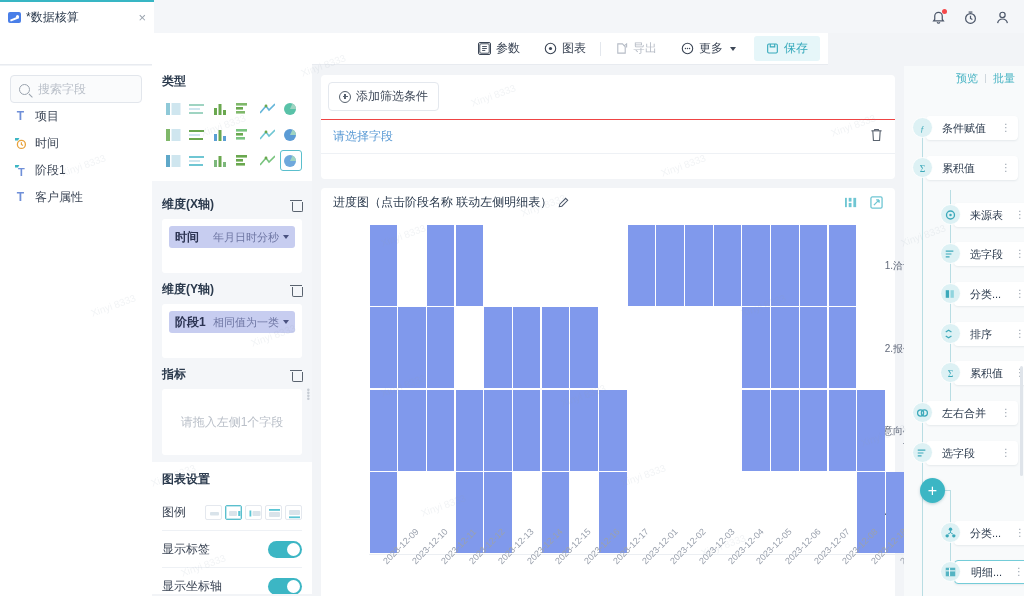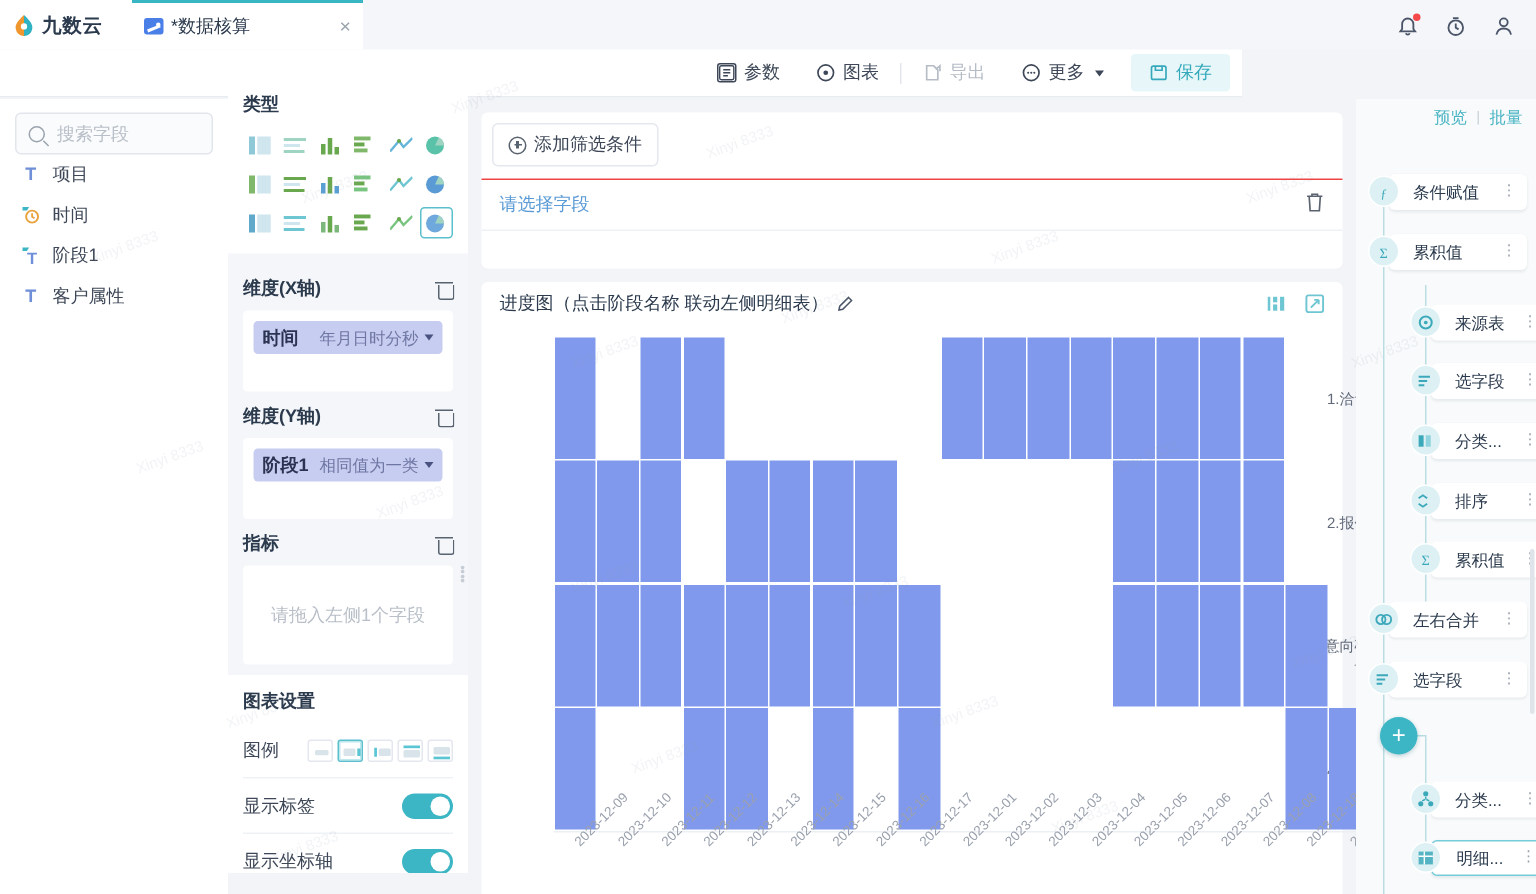--- a/index.html
+++ b/index.html
@@ -60,21 +60,21 @@
   .mag { width:11px; height:11px; border:1.4px solid #9aa3ae; border-radius:50%; position:relative;
          flex:none; }
   .mag:after { content:""; position:absolute; right:-4px; bottom:-3px; width:5px; height:1.4px;
                background:#9aa3ae; transform:rotate(45deg); }
   .field { display:flex; align-items:center; gap:8px; height:27px; padding:0 14px; font-size:12px;
            color:#3d4757; cursor:pointer; }
   .f-ic { width:13px; height:13px; flex:none; position:relative; }
   .ft { color:#6f8fd8; font-size:12px; font-weight:bold; line-height:13px; text-align:center; }
 
   
-  .configpanel { position:absolute; left:152px; top:52px; width:160px; height:530px;
+  .configpanel { position:absolute; left:152px; top:64px; width:160px; height:530px;
                  background:#f4f6f9; overflow:hidden; }
   .cfg-sec { background:#fff; margin:0 0 7px 0; padding:9px 10px 10px 10px; }
   .cfg-title { font-size:12px; font-weight:bold; color:#2b3a4d; margin-bottom:8px; }
   .typegrid { display:grid; grid-template-columns:repeat(6,1fr); gap:5px 1px; }
   .type-cell { height:21px; display:flex; align-items:center; justify-content:center;
                border-radius:3px; cursor:pointer; }
   .type-cell.sel { border:1px solid #5bbfcd; }
   .ti { width:15px; height:14px; position:relative; display:block; }
 
   .cfg-head { display:flex; align-items:center; justify-content:space-between;
@@ -165,30 +165,20 @@
                  background:#dfe4ea; border-radius:2px; }
   .wm { position:absolute; color:rgba(150,160,175,.13); font-size:10px; transform:rotate(-20deg);
         pointer-events:none; user-select:none; font-family:"Liberation Sans",sans-serif; }
 </style>
 </head>
 <body>
 
 <div id="app">
 
   <div class="topbar">
-    <div class="logo">
-      <span class="logo-mark">
-        <svg width="16" height="16" viewBox="0 0 16 16">
-          <path d="M8 1 C4 5 2 7 2.5 10.2 A5.5 5.5 0 0 0 8 15 Z" fill="#f0962e"></path>
-          <path d="M8 1 C12 5 14 7 13.5 10.2 A5.5 5.5 0 0 1 8 15 Z" fill="#2fb3c4"></path>
-          <circle cx="8" cy="8.6" r="2.1" fill="#fff"></circle>
-        </svg>
-      </span>
-      <span class="logo-text">九数云</span>
-    </div>
     <div class="tab">
       <span class="tab-ic"></span>
       <span class="tab-label">*数据核算</span>
       <span class="tab-close">×</span>
     </div>
     <div class="topbar-right">
       <span class="tb-ic">
         <svg width="15" height="15" viewBox="0 0 16 16" fill="none" stroke="#4a5568" stroke-width="1.3">
           <path d="M4 6.5a4 4 0 018 0V10l1.2 1.6H2.8L4 10z"></path>
             <path d="M6.6 13a1.5 1.5 0 002.8 0"></path>

